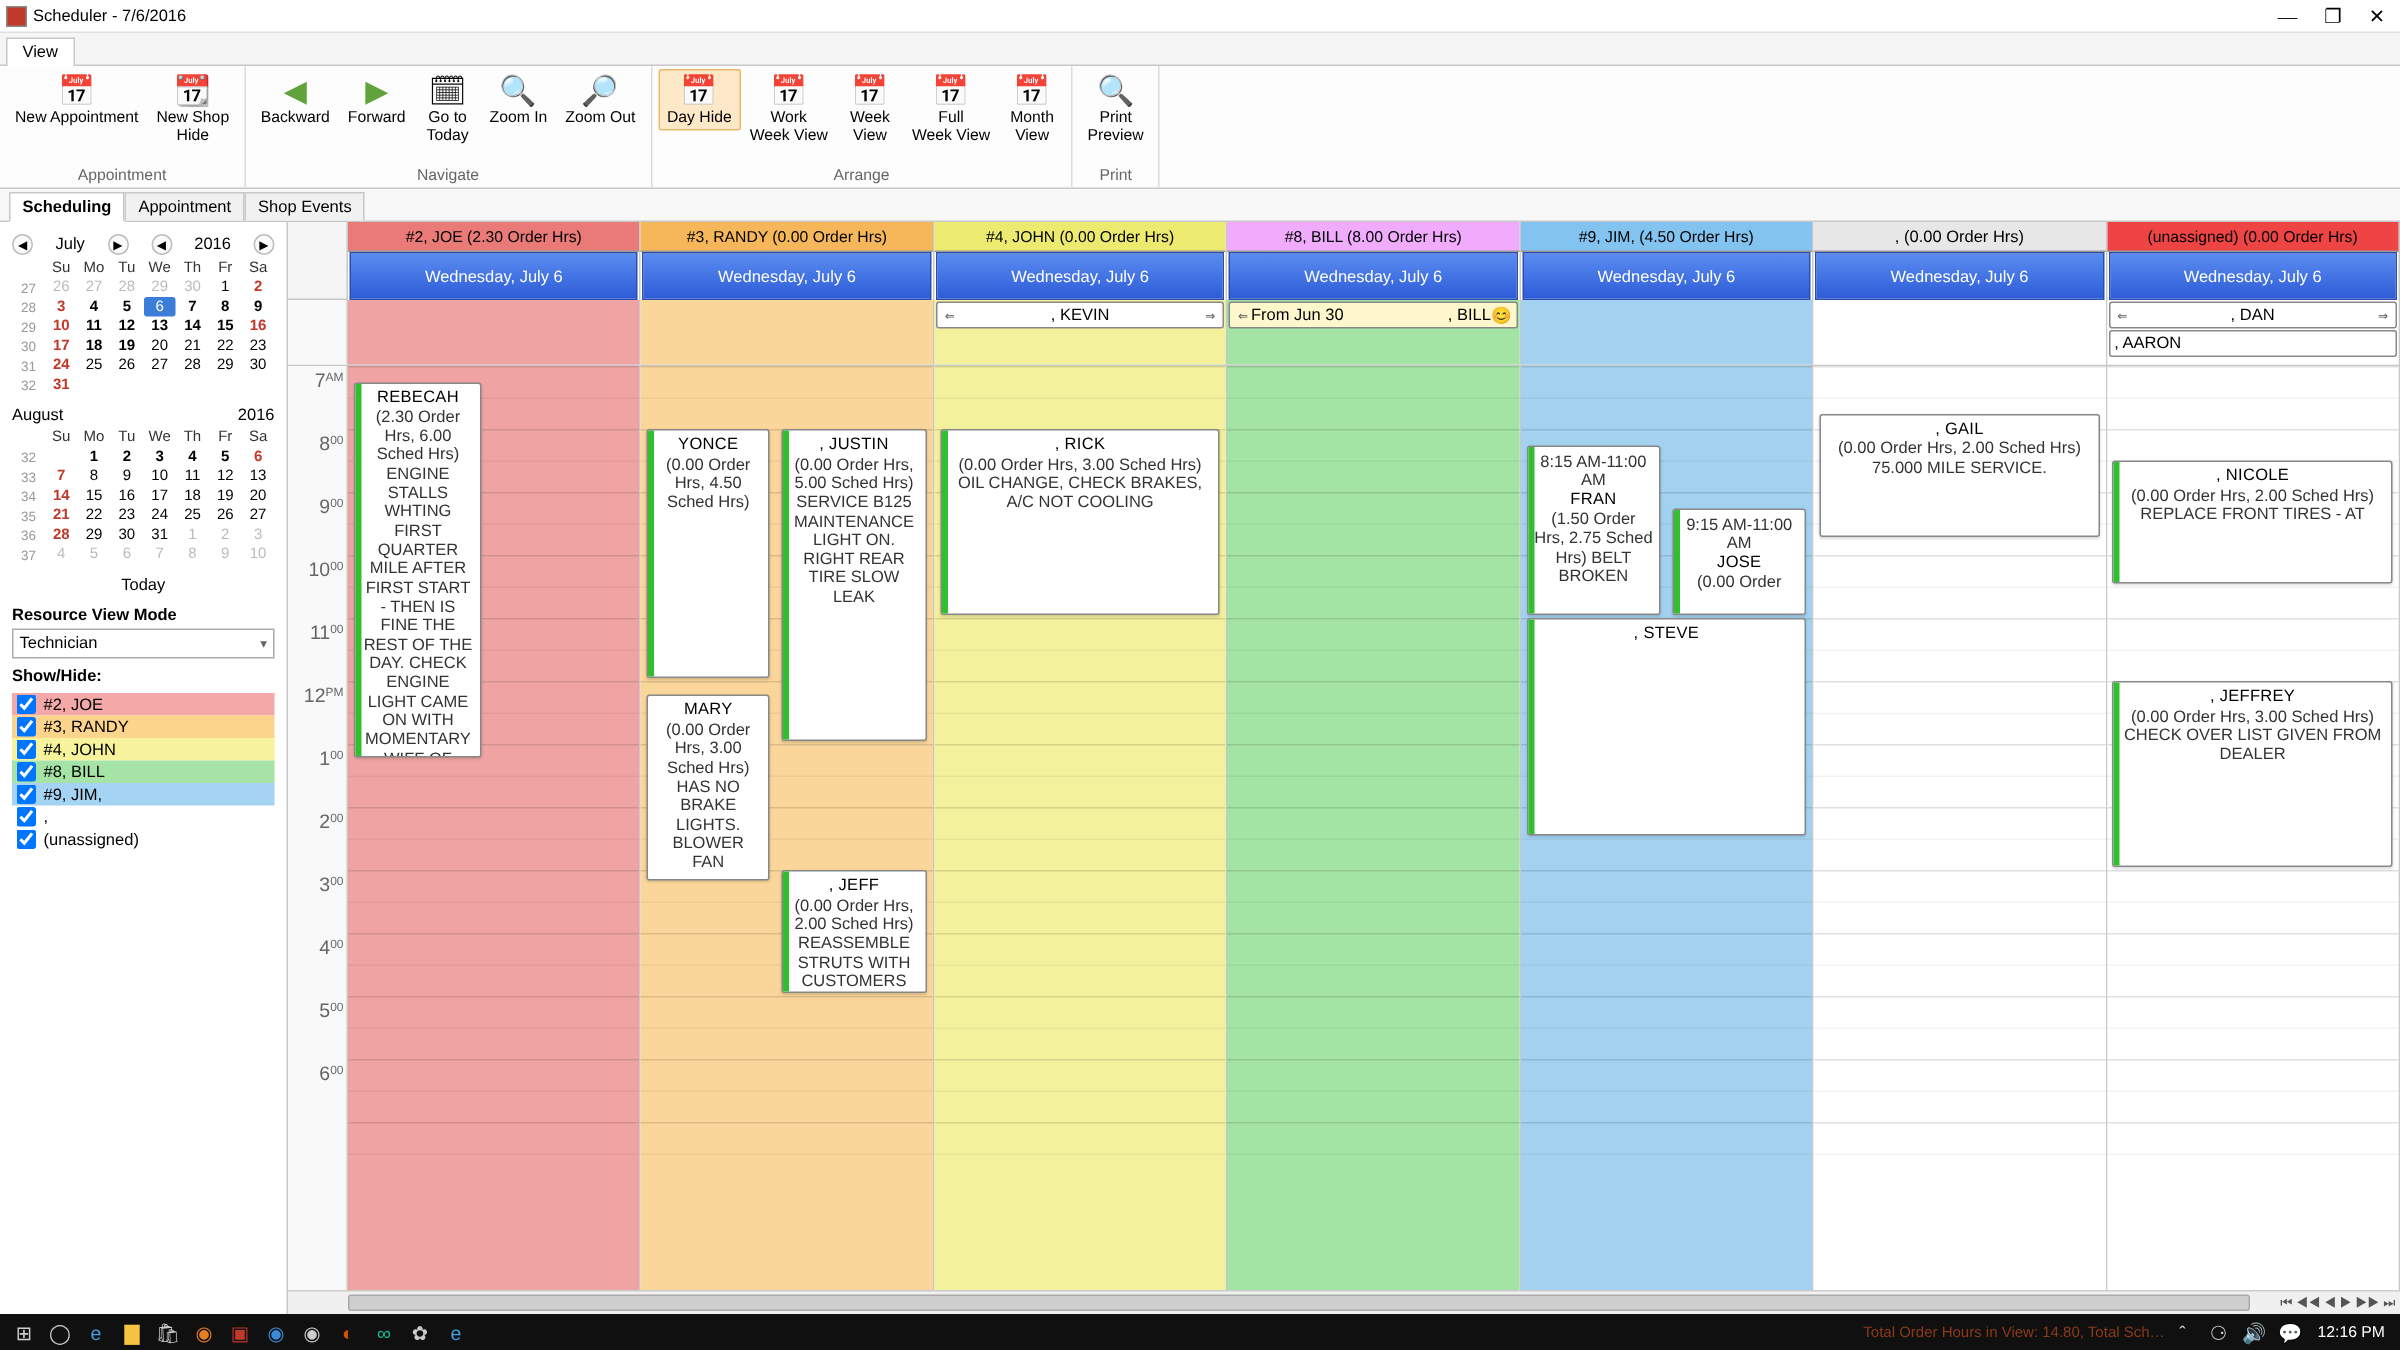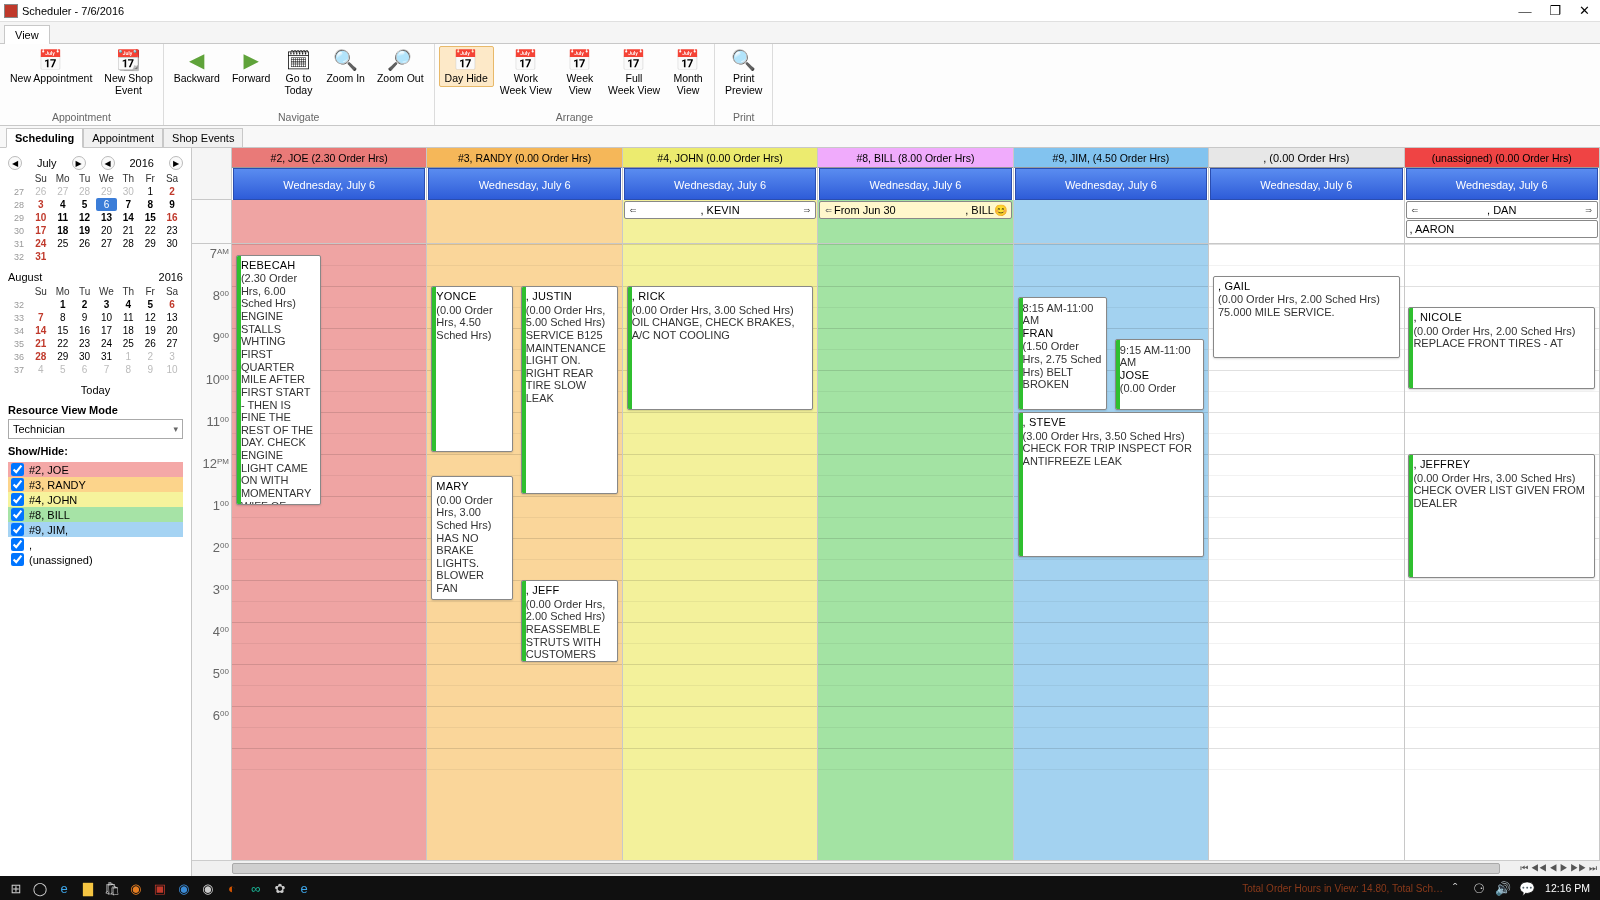--- a/index.html
+++ b/index.html
@@ -69,21 +69,21 @@
 .colhdr .techname { height: 20px; text-align: center; font-size: 10.5px; line-height: 20px; border-bottom: 1px solid #999; white-space:nowrap; overflow:hidden; }
 .colhdr .datelabel { height: 32px; text-align: center; color: #fff; font-size: 11px; line-height: 32px; background: linear-gradient(#5a8cf0, #2e5cd8); border: 1px solid #2a4db0; margin:0 1px;}
 .tn-joe { background: #e97a78; }
 .tn-randy { background: #f5b759; }
 .tn-john { background: #eceb6f; }
 .tn-bill { background: #f0abfc; }
 .tn-jim { background: #82c3ef; }
 .tn-none { background: #e7e7e7; }
 .tn-un { background: #ef4444; }
 
-.gridbody { flex: 1; display: flex; overflow: hidden; position:relative;}
+.gridbody { flex: 1; display: flex; overflow: hidden; position:relative;text-align:center;}
 .timecol { width: 40px; background: #f9f9f9; border-right: 1px solid #c8c8c8; position:relative;}
 .timecol .tlabel { position: absolute; right: 2px; font-size: 10px; color:#666;}
 .timecol .tlabel .hr { font-size: 13px; }
 .timecol .tlabel .ap { font-size: 8px; vertical-align: super; }
 .daycol { flex: 1; border-right: 1px solid #c8c8c8; position: relative; min-width:0;}
 .daycol .bg { position: absolute; inset: 0; }
 .bg-joe { background: #efa4a3; }
 .bg-randy { background: #fad69a; }
 .bg-john { background: #f3f19b; }
 .bg-bill { background: #a3e3a3; }
@@ -139,21 +139,21 @@
 <div class="ribbon">
   <div class="ribgroup">
     <div class="items">
       <div class="ribitem">
         <div class="ricon">📅</div>
         <div class="rlabel">New Appointment</div>
       </div>
       <div class="ribitem">
         <div class="ricon">📆</div>
         <div class="rlabel">New Shop
-Event</div>
+Hide</div>
       </div>
     </div>
     <div class="grouplabel">Appointment</div>
   </div>
   <div class="ribgroup">
     <div class="items">
       <div class="ribitem">
         <div class="ricon" style="color:#5fa33a">◀</div>
         <div class="rlabel">Backward</div>
       </div>
@@ -583,21 +583,21 @@
           <div class="halfline" style="top:441px"></div>
           <div class="hourline" style="top:462px"></div>
           <div class="halfline" style="top:483px"></div>
           <div class="hourline" style="top:504px"></div>
           <div class="halfline" style="top:525px"></div>
           <div class="appt" style="top: 42px; height: 166px; left: 2%; width: 42%;">
             <div class="stripe green"></div>
             <div class="apname">YONCE</div>
             <div class="aptxt">(0.00 Order Hrs, 4.50 Sched Hrs)</div>
           </div>
-          <div class="appt" style="top: 232px; height: 124px; left: 2%; width: 42%;">
+          <div class="appt" style="top: 219px; height: 124px; left: 2%; width: 42%;">
             <div class="stripe "></div>
             <div class="apname">MARY</div>
             <div class="aptxt">(0.00 Order Hrs, 3.00 Sched Hrs) HAS NO BRAKE LIGHTS. BLOWER FAN</div>
           </div>
           <div class="appt" style="top: 42px; height: 208px; left: 48%; width: 50%;">
             <div class="stripe green"></div>
             <div class="apname">, JUSTIN</div>
             <div class="aptxt">(0.00 Order Hrs, 5.00 Sched Hrs) SERVICE B125 MAINTENANCE LIGHT ON. RIGHT REAR TIRE SLOW LEAK</div>
           </div>
           <div class="appt" style="top: 336px; height: 82px; left: 48%; width: 50%;">
@@ -705,21 +705,20 @@
           </div>
           <div class="appt" style="top: 94.5px; height: 71.5px; left: 52%; width: 46%;">
             <div class="stripe green"></div>
             <div class="aptxt">9:15 AM-11:00 AM</div>
             <div class="apname">JOSE</div>
             <div class="aptxt">(0.00 Order</div>
           </div>
           <div class="appt" style="top: 168px; height: 145px; left: 2%; width: 96%;">
             <div class="stripe green"></div>
             <div class="apname">, STEVE</div>
-            <div class="aptxt">(3.00 Order Hrs, 3.50 Sched Hrs) CHECK FOR TRIP INSPECT FOR ANTIFREEZE LEAK</div>
           </div>
         </div>
         <div class="daycol">
           <div class="bg bg-none"></div>
           <div class="hourline" style="top:0px"></div>
           <div class="halfline" style="top:21px"></div>
           <div class="hourline" style="top:42px"></div>
           <div class="halfline" style="top:63px"></div>
           <div class="hourline" style="top:84px"></div>
           <div class="halfline" style="top:105px"></div>

